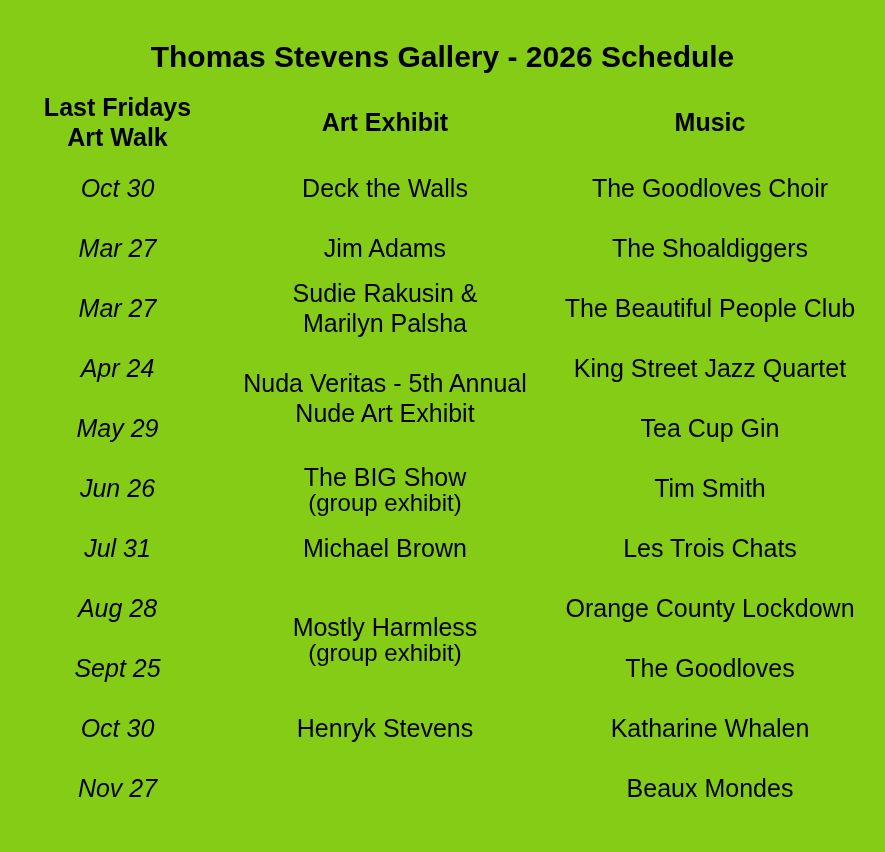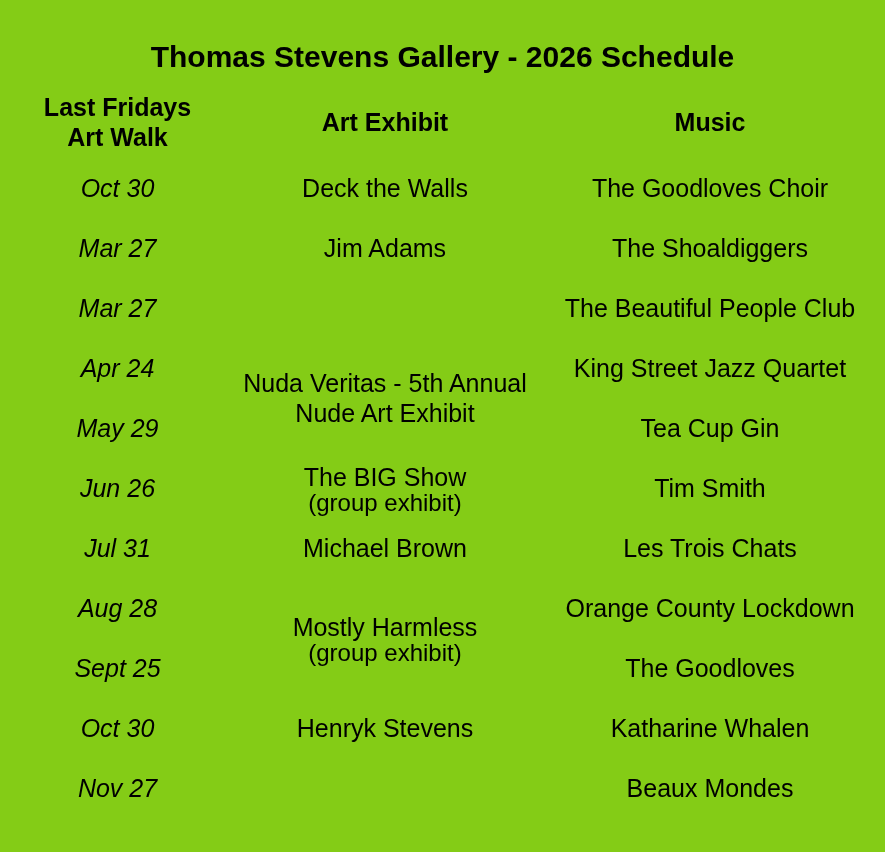--- a/index.html
+++ b/index.html
@@ -75,20 +75,22 @@
 
     <div class="cell date" style="grid-row:1;grid-column:1">Oct 30</div>
     <div class="cell" style="grid-row:1;grid-column:2">Deck the Walls</div>
     <div class="cell" style="grid-row:1;grid-column:3">The Goodloves Choir</div>
 
     <div class="cell date" style="grid-row:2;grid-column:1">Mar 27</div>
     <div class="cell" style="grid-row:2;grid-column:2">Jim Adams</div>
     <div class="cell" style="grid-row:2;grid-column:3">The Shoaldiggers</div>
 
     <div class="cell date" style="grid-row:3;grid-column:1">Mar 27</div>
+    <div class="cell" style="grid-row:3;grid-column:2">Sudie Rakusin &amp;
+Marilyn Palsha</div>
     <div class="cell" style="grid-row:3;grid-column:3">The Beautiful People Club</div>
 
     <div class="cell date" style="grid-row:4;grid-column:1">Apr 24</div>
     <div class="cell" style="grid-row:4 / span 2;grid-column:2">Nuda Veritas - 5th Annual
 Nude Art Exhibit</div>
     <div class="cell" style="grid-row:4;grid-column:3">King Street Jazz Quartet</div>
 
     <div class="cell date" style="grid-row:5;grid-column:1">May 29</div>
     <div class="cell" style="grid-row:5;grid-column:3">Tea Cup Gin</div>
 

